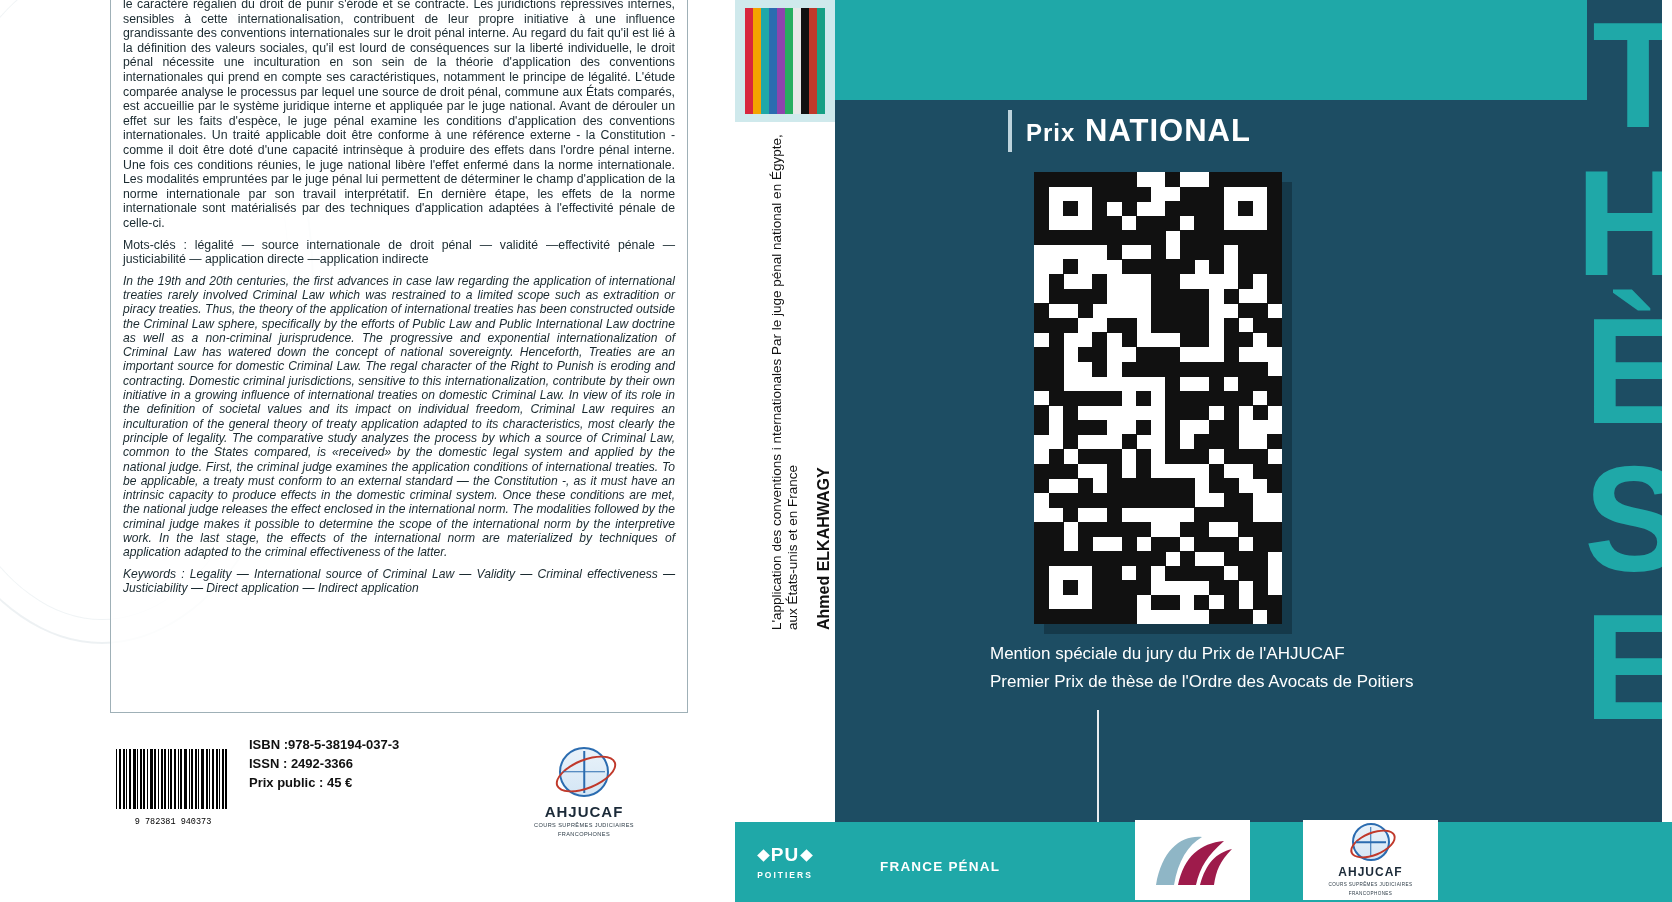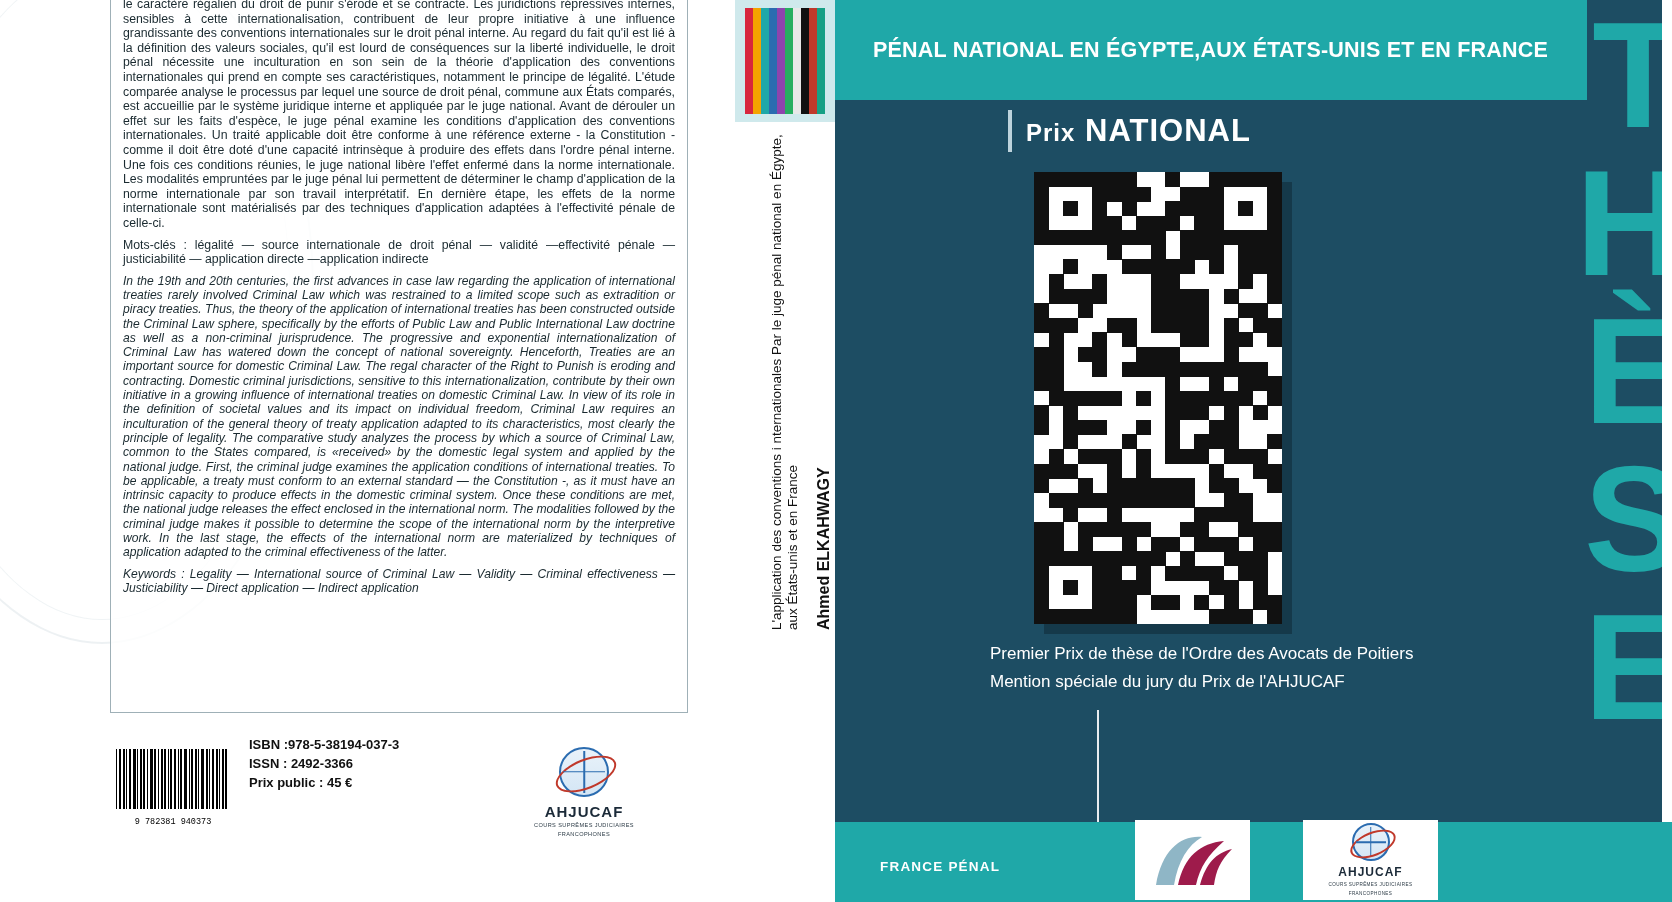--- a/index.html
+++ b/index.html
@@ -162,35 +162,44 @@
         <i style="background: rgb(232, 232, 232);"></i>
         <i style="background: rgb(17, 17, 17);"></i>
         <i style="background: rgb(192, 57, 43);"></i>
         <i style="background: rgb(22, 160, 133);"></i>
       </div>
   </div>
   <div id="spine-text">
     <div class="line" id="spine-title-el" style="left:34px;top:500px;font-size:13.5px;width:520px;white-space:normal;line-height:16px;">L'application des conventions i nternationales Par le juge pénal national en Égypte, aux États-unis et en France</div>
     <div class="line" id="spine-author-el" style="left:80px;top:500px;font-size:16px;font-weight:bold;">Ahmed ELKAHWAGY</div>
   </div>
+  <div id="spine-bottom">
+    <div id="pu-logo">
+      <div class="pu-row">
+        <span class="dia"></span>
+        <span class="lt">PU</span>
+        <span class="dia"></span>
+      </div>
+      <div class="pu-sub">POITIERS</div>
+    </div>
+  </div>
 </div>
 
 <div id="front-cover">
 
   <div id="these">
       <div class="ch" style="top: 0px;">T</div>
       <div class="ch" style="top: 148px;">H</div>
       <div class="ch" style="top: 296px;">È</div>
       <div class="ch" style="top: 444px;">S</div>
       <div class="ch" style="top: 592px;">E</div>
     </div>
   <div class="white-strip"></div>
 
   <div id="title-band">
-    <div class="t">PÉNAL NATIONAL EN ÉGYPTE,AUX ÉTATS-UNIS ET EN FRANCE</div>
   </div>
 
   <div id="author-wrap">
     <div class="rule"></div>
     <div class="nm"><small>Prix</small>
       <span>NATIONAL</span></div>
   </div>
 
   <div id="qr">
       <div class="cell" style="left: 0px; top: 0px; width: 15px; height: 15px;"></div>
@@ -495,22 +504,22 @@
       <div class="cell" style="left: 58.3529px; top: 437.419px; width: 15px; height: 15px;"></div>
       <div class="cell" style="left: 72.9412px; top: 437.419px; width: 15px; height: 15px;"></div>
       <div class="cell" style="left: 87.5294px; top: 437.419px; width: 15px; height: 15px;"></div>
       <div class="cell" style="left: 175.059px; top: 437.419px; width: 15px; height: 15px;"></div>
       <div class="cell" style="left: 189.647px; top: 437.419px; width: 15px; height: 15px;"></div>
       <div class="cell" style="left: 204.235px; top: 437.419px; width: 15px; height: 15px;"></div>
       <div class="cell" style="left: 233.412px; top: 437.419px; width: 15px; height: 15px;"></div>
     </div>
 
   <div id="notes">
+    <div>Mention spéciale du jury du Prix de l'AHJUCAF</div>
     <div>Premier Prix de thèse de l'Ordre des Avocats de Poitiers</div>
-    <div>Mention spéciale du jury du Prix de l'AHJUCAF</div>
   </div>
   <div id="vline"></div>
 
   <div id="bottom-band"></div>
   <div id="domain-label">FRANCE PÉNAL</div>
 
   <div id="poitiers-logo">
     <svg width="90" height="62" viewBox="0 0 90 62">
       <path d="M8 56 C14 20 34 6 54 8 C40 16 30 32 26 56 Z" fill="#8fb6c6"></path>
       <path d="M30 56 C36 28 52 14 76 12 C60 26 52 38 48 56 Z" fill="#9e1b4b"></path>

